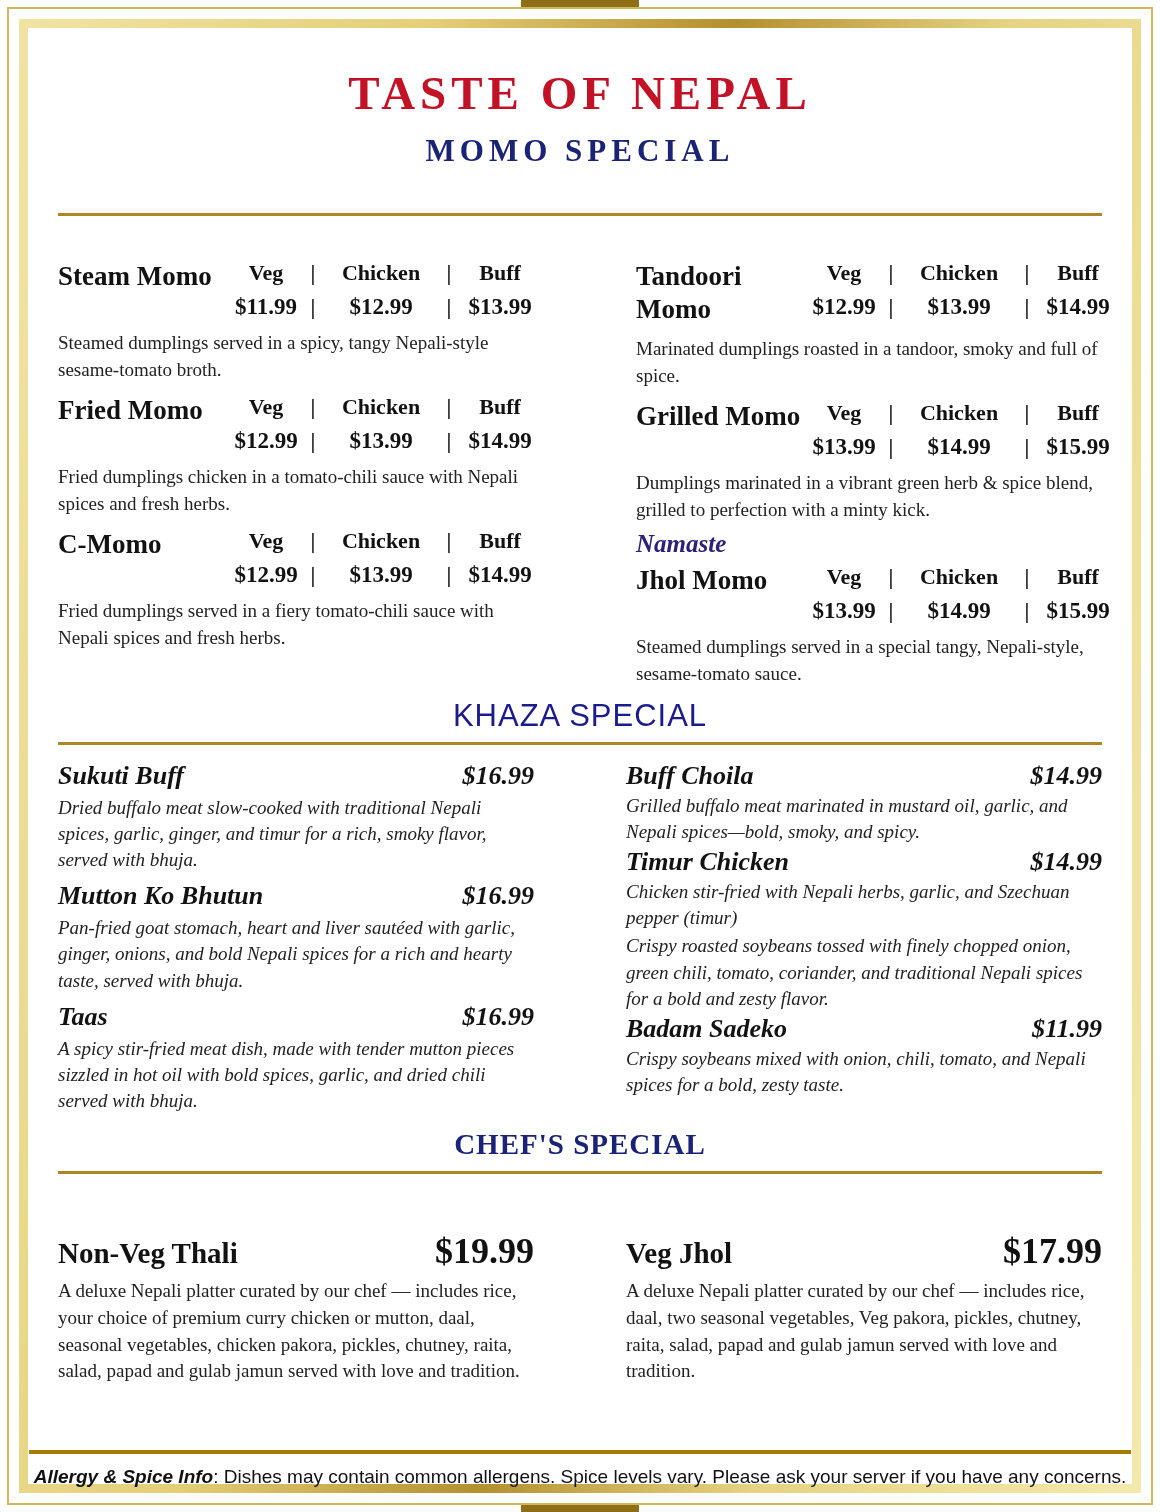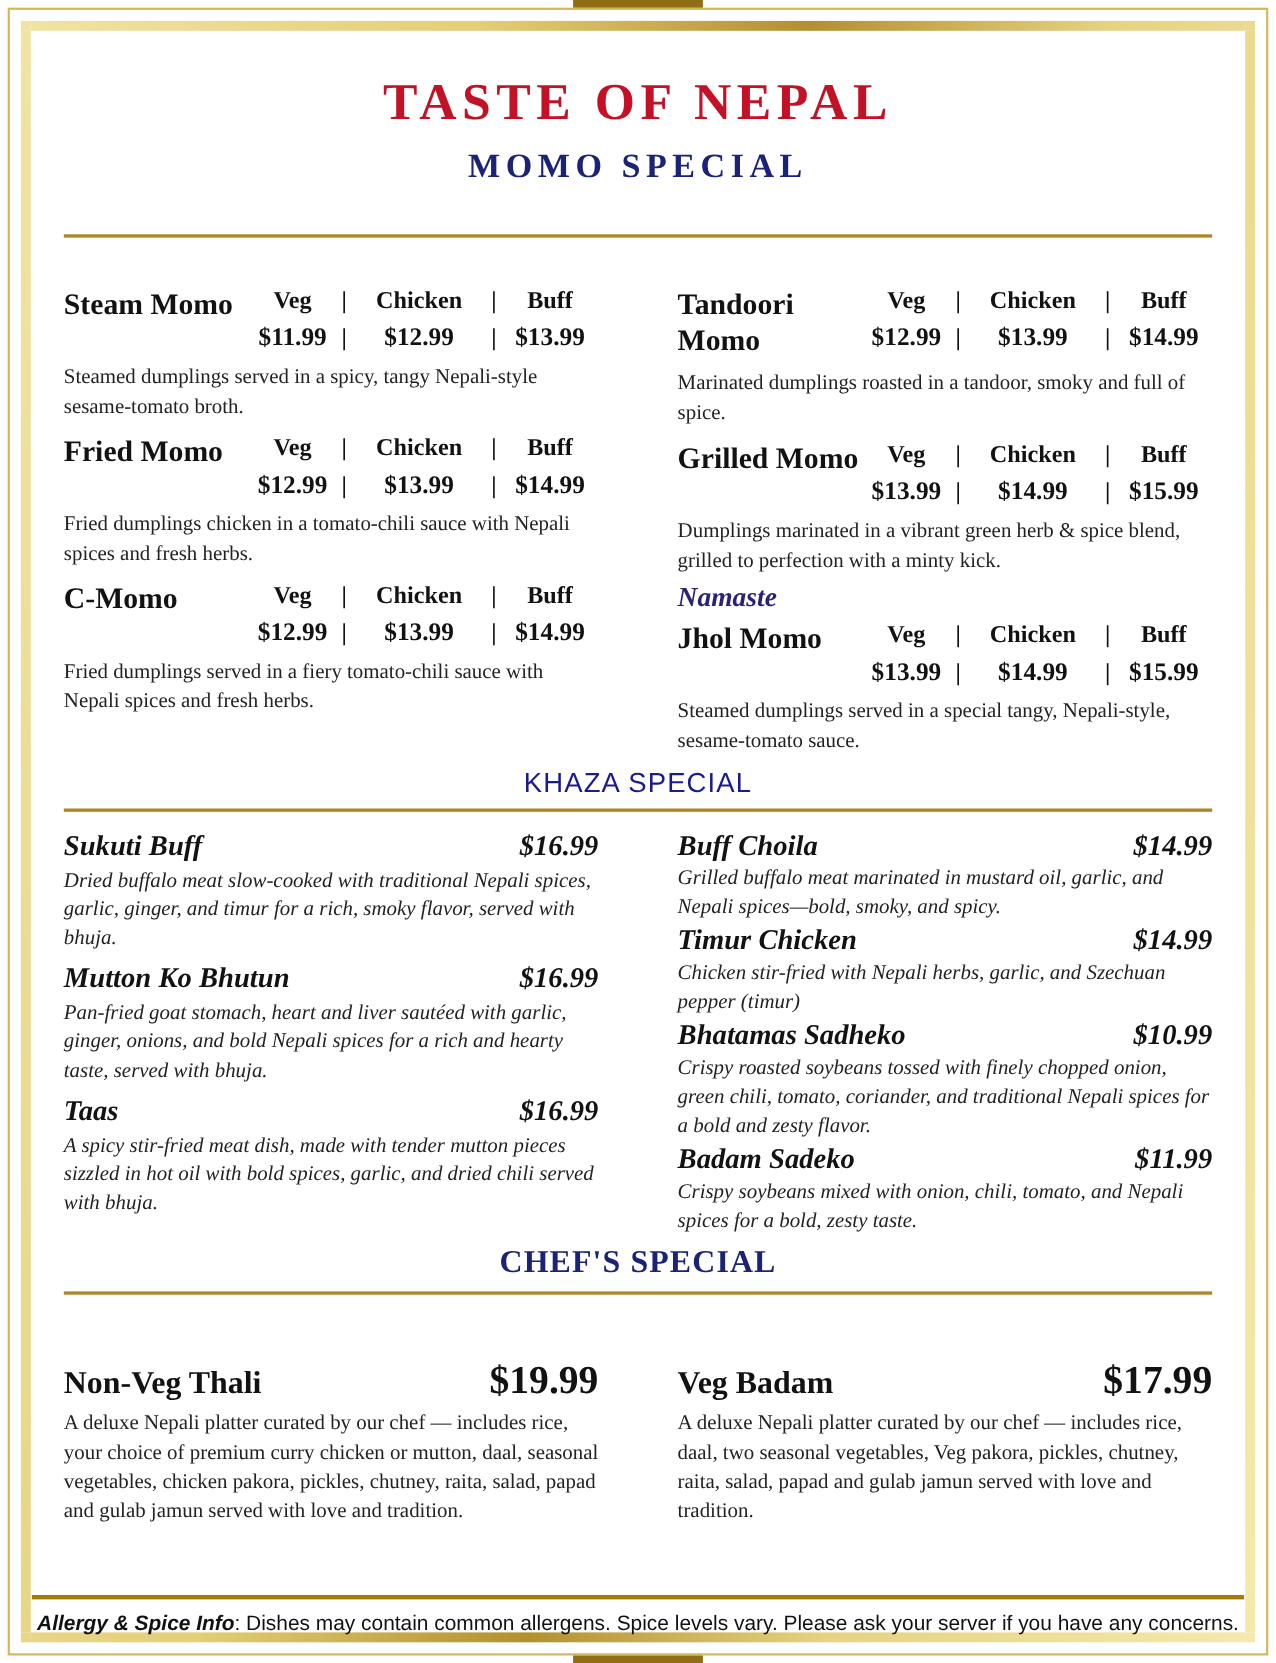--- a/index.html
+++ b/index.html
@@ -19,38 +19,38 @@
 
   header{text-align:center;margin-top:40px;}
   .title{font-size:47px;line-height:1.1;font-weight:bold;color:#C31226;letter-spacing:5px;margin:12px;}
   .subtitle{font-size:31px;line-height:1.2;font-weight:bold;color:#1B2377;letter-spacing:5px;margin:6px 0 0 0;}
 
   .rule{height:3px;background:#AE8625;border:none;margin:0;}
   .rule-1{margin-top:44px;}
   .rule-2{margin-top:0;}
   .rule-3{margin-top:10px;}
 
-  .grid2{display:grid;grid-template-columns:1fr 1fr;column-gap:72px;}
+  .grid2{display:grid;grid-template-columns:1fr 1fr;column-gap:92px;}
 
   
   .momo-grid{margin-top:44px;}
   .momo-item{margin-bottom:10px;}
   .momo-item.gap-s{margin-bottom:6px;}
   .momo-head{display:flex;align-items:flex-start;}
   .momo-name{width:168px;flex:none;font-size:27px;font-weight:bold;line-height:1.22;}
   .pgrid{display:grid;grid-template-columns:80px 14px 122px 14px 88px;row-gap:8px;text-align:center;align-items:baseline;}
   .plabel{font-size:22px;font-weight:bold;}
   .pprice{font-size:23px;font-weight:bold;white-space:nowrap;}
   .psep{font-size:22px;font-weight:bold;}
   .desc{font-size:19px;line-height:1.42;margin:10px 0 0 0;color:#222;max-width:505px;}
   .tag{font-style:italic;font-weight:bold;color:#2A2178;font-size:25px;margin-bottom:6px;}
 
   
   .khaza-title{text-align:center;font-family:"Liberation Sans",sans-serif;font-weight:400;
-               font-size:25px;color:#1B1B8F;margin:0 0 8px 0;letter-spacing:1px;}
+               font-size:31px;color:#1B1B8F;margin:0 0 8px 0;letter-spacing:1px;}
   .khaza-grid{margin-top:16px;}
   .k-item{margin-bottom:8px;font-style:italic;}
   .k-item .desc{margin-top:4px;max-width:520px;line-height:1.38;}
   .k-head{display:flex;justify-content:space-between;align-items:baseline;}
   .k-name{font-size:26px;font-weight:bold;}
   .k-price{font-size:26px;font-weight:bold;}
   .tight{margin-bottom:2px;}
   .tight .desc{margin-top:2px;}
 
   
@@ -251,24 +251,20 @@
 
         <div class="k-item tight">
           <div class="k-head">
             <span class="k-name">Timur Chicken</span>
             <span class="k-price">$14.99</span>
           </div>
           <p class="desc">Chicken stir-fried with Nepali herbs, garlic, and Szechuan pepper (timur)</p>
         </div>
 
         <div class="k-item tight">
-          <div class="k-head">
-            <span class="k-name">Bhatamas Sadheko</span>
-            <span class="k-price">$10.99</span>
-          </div>
           <p class="desc">Crispy roasted soybeans tossed with finely chopped onion, green chili, tomato, coriander, and traditional Nepali spices for a bold and zesty flavor.</p>
         </div>
 
         <div class="k-item tight">
           <div class="k-head">
             <span class="k-name">Badam Sadeko</span>
             <span class="k-price">$11.99</span>
           </div>
           <p class="desc">Crispy soybeans mixed with onion, chili, tomato, and Nepali spices for a bold, zesty taste.</p>
         </div>
@@ -284,21 +280,21 @@
       <div class="c-item">
         <div class="k-head">
           <span class="c-name">Non-Veg Thali</span>
           <span class="c-price">$19.99</span>
         </div>
         <p class="desc">A deluxe Nepali platter curated by our chef — includes rice, your choice of premium curry chicken or mutton, daal, seasonal vegetables, chicken pakora, pickles, chutney, raita, salad, papad and gulab jamun served with love and tradition.</p>
       </div>
 
       <div class="c-item">
         <div class="k-head">
-          <span class="c-name">Veg Badam</span>
+          <span class="c-name">Veg Jhol</span>
           <span class="c-price">$17.99</span>
         </div>
         <p class="desc">A deluxe Nepali platter curated by our chef — includes rice, daal, two seasonal vegetables, Veg pakora, pickles, chutney, raita, salad, papad and gulab jamun served with love and tradition.</p>
       </div>
 
     </section>
   </div>
 
   <footer>
     <div class="footer-rule"></div>

